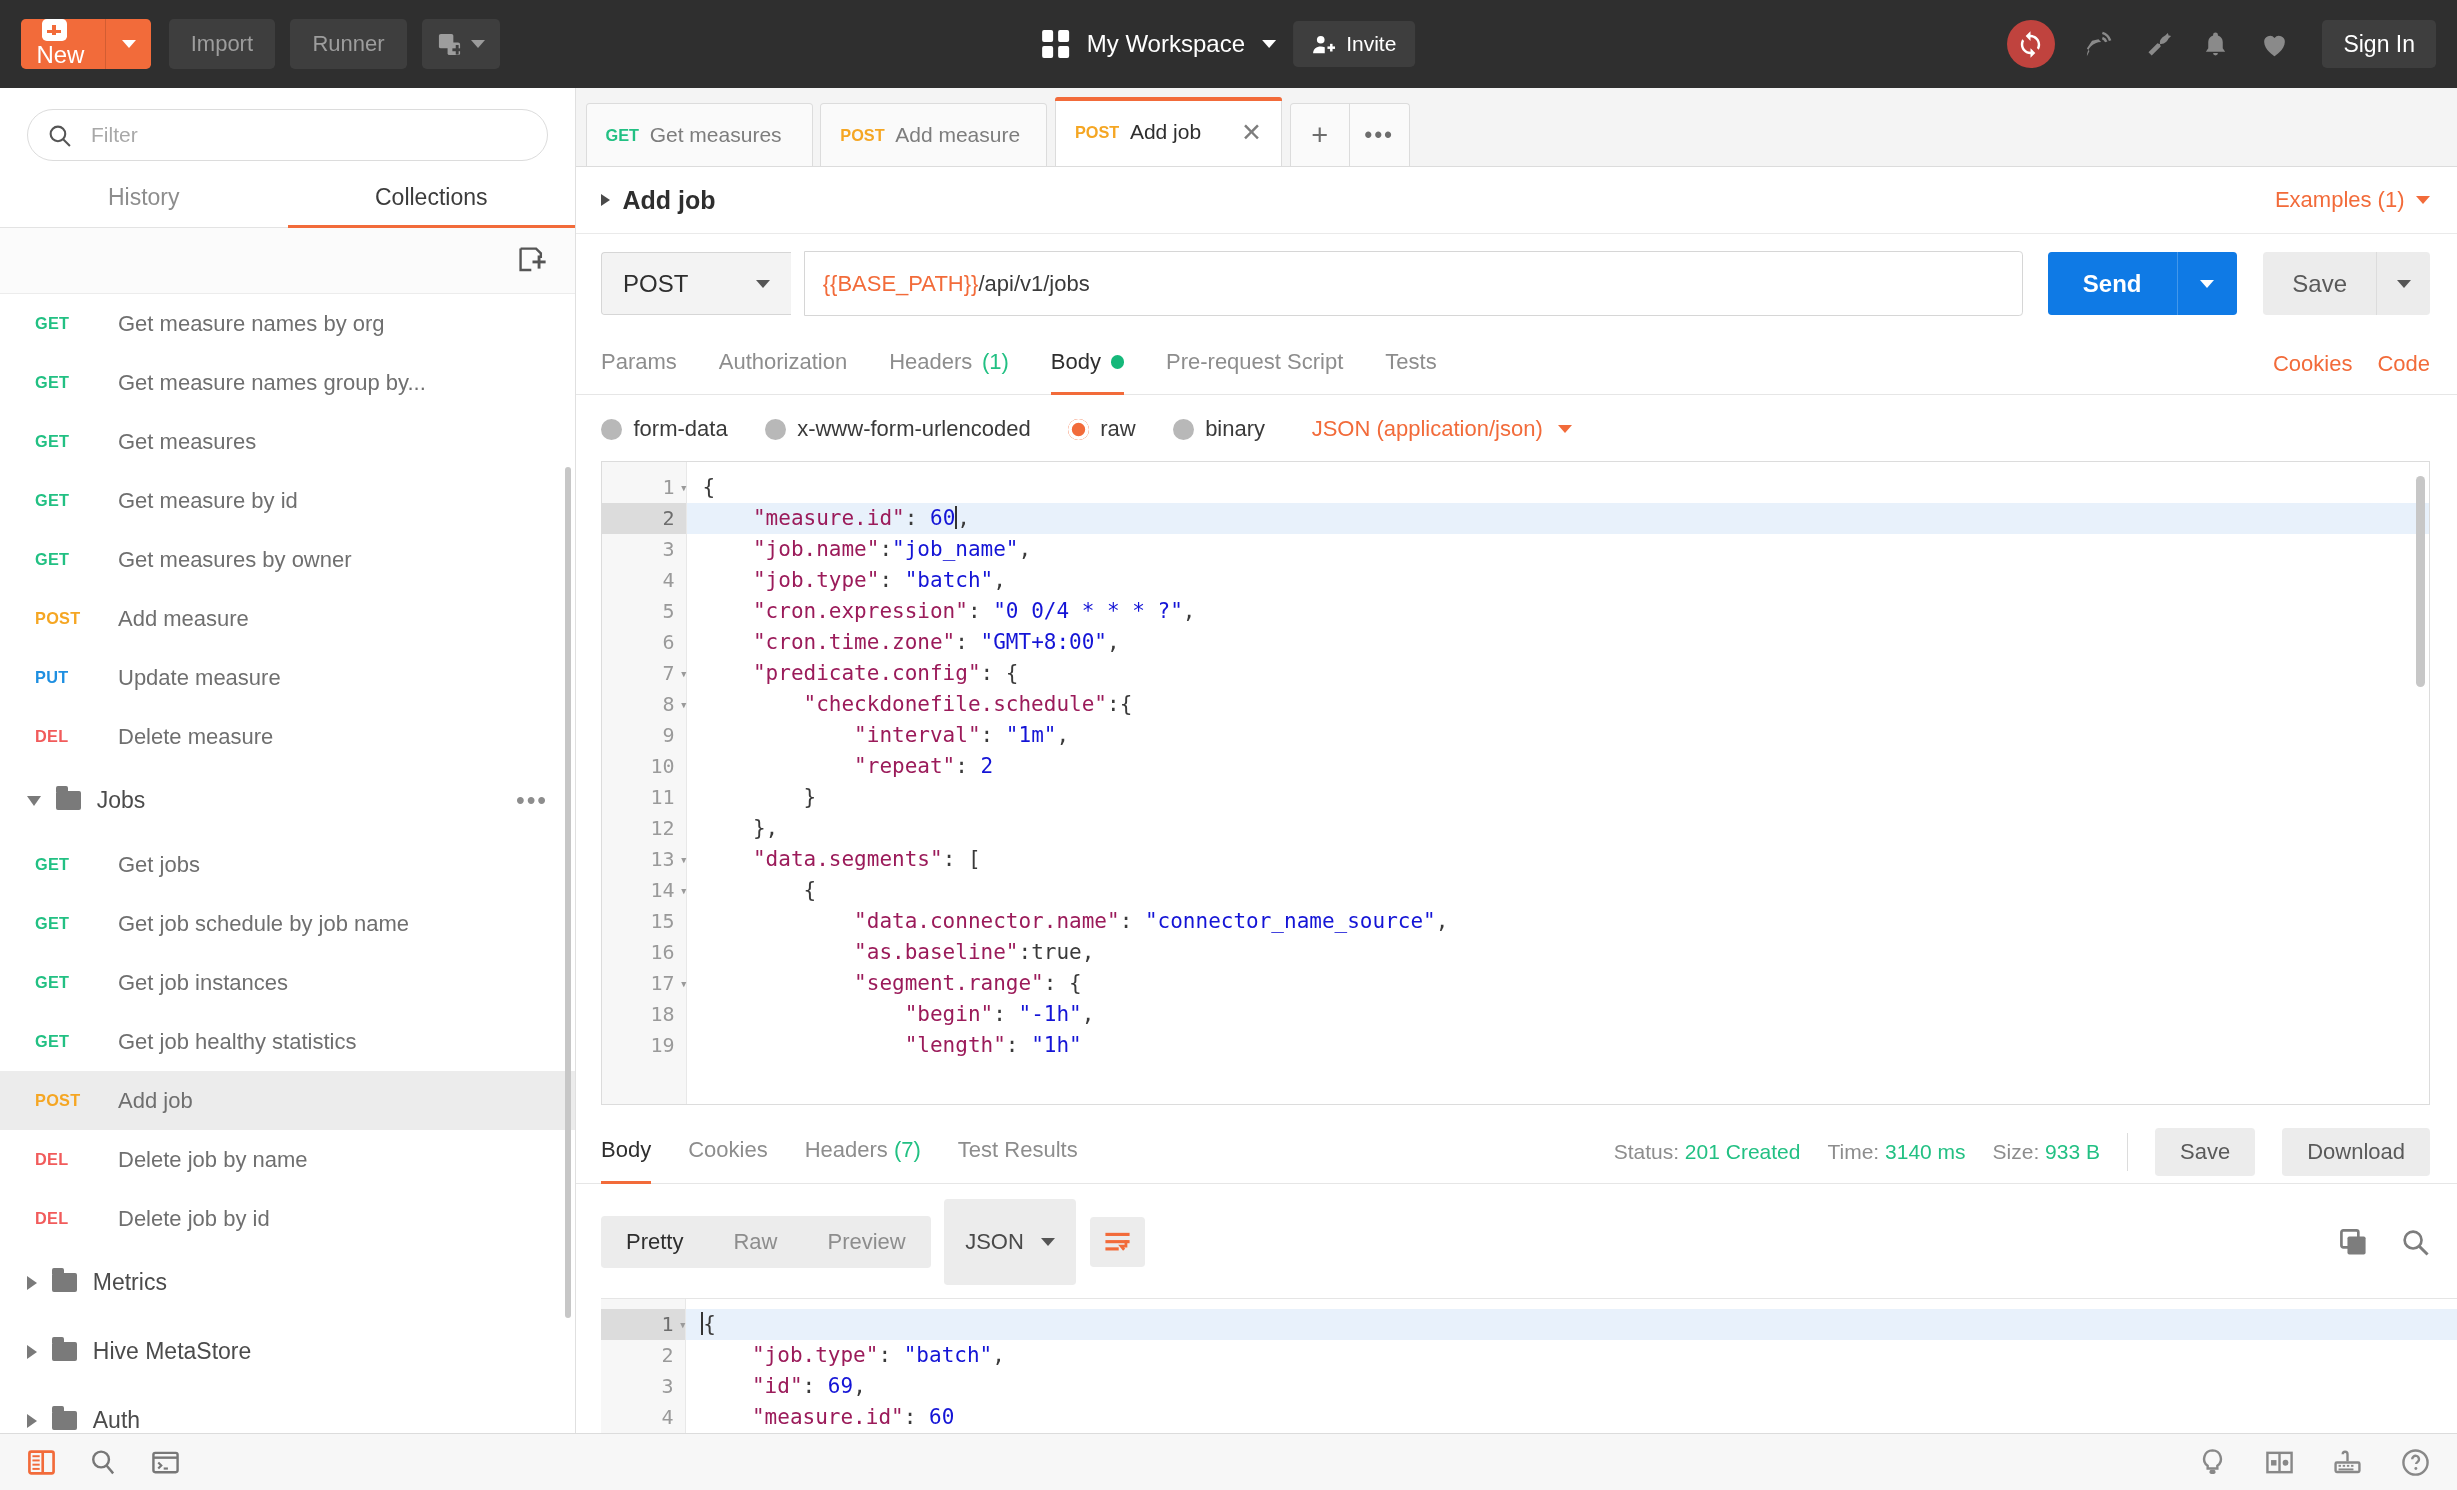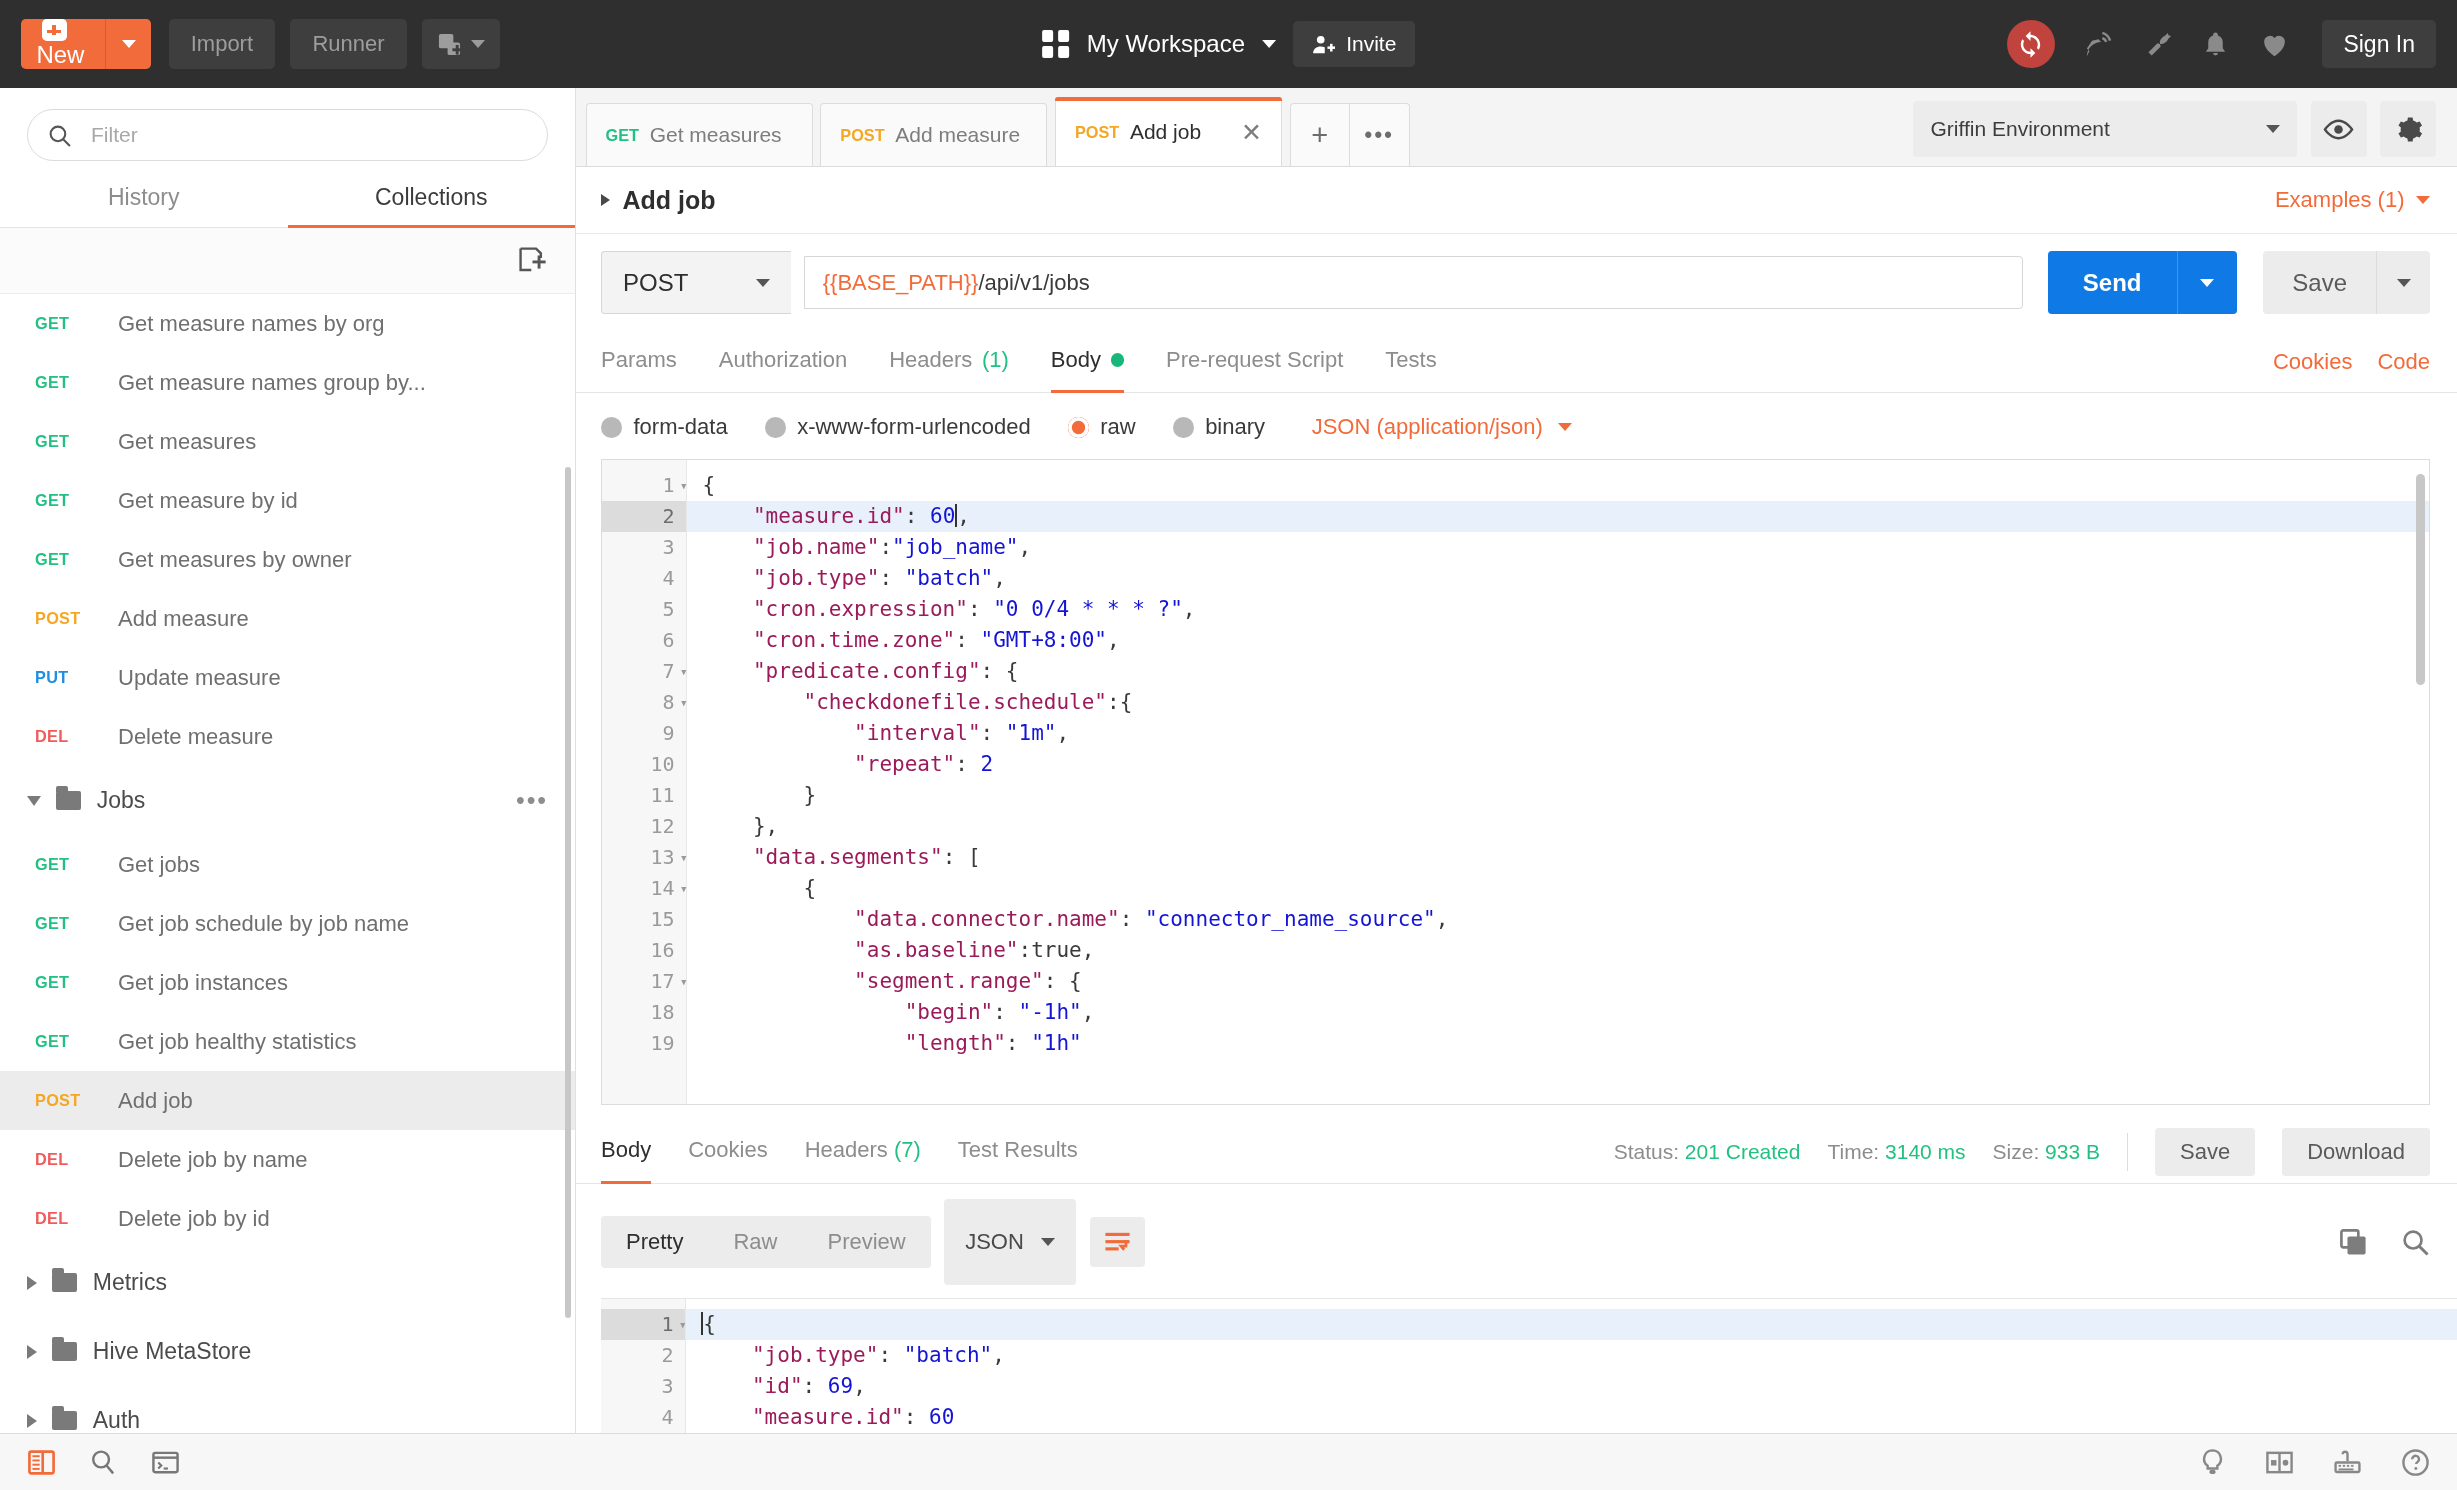--- a/index.html
+++ b/index.html
@@ -153,21 +153,21 @@
   .tri-sm { width:0;height:0;border-top:6.7px solid transparent;border-bottom:6.7px solid transparent;border-left:9.6px solid #4a4a4a; }
   .examples { margin-left:auto; color:#f26b3a; font-size:22px; display:flex;align-items:center;gap:11.5px;cursor:pointer; }
 
   .url-bar { display:flex; align-items:center; padding: 17.3px 27px 17.3px 25px; gap: 13.4px; }
   .method-sel {
     width: 190px; height: 63px; border:1px solid #d6d6d6; border-right:0; background:#f3f3f3;
     border-radius: 3.8px 0 0 3.8px; display:flex; align-items:center; justify-content:space-between;
     padding: 0 21px; font-size:24px; color:#2e2e2e; cursor:pointer;
   }
   .url-input {
-    flex:1; height:53px; border:1px solid #d6d6d6; background:#fff; border-radius: 0 3.8px 3.8px 0;
+    flex:1; height:65px; border:1px solid #d6d6d6; background:#fff; border-radius: 0 3.8px 3.8px 0;
     display:flex; align-items:center; padding: 0 17.3px; font-size:22px; overflow:hidden; white-space:nowrap;
   }
   .url-input .var { color:#f26b3a; }
   .url-input .rest { color:#3a3a3a; }
   .send-btn {
     height:63px; background:#0f7ae5; border-radius:3.8px; display:flex; align-items:center; color:#fff;
     font-size:24px; font-weight:bold; cursor:pointer; overflow:hidden; margin-left: 11.5px;
   }
   .send-btn .t { padding: 0 35px; }
   .send-btn .c { width:60px;height:100%;display:flex;align-items:center;justify-content:center;border-left:1px solid rgba(255,255,255,.22); }
@@ -458,37 +458,20 @@
           </div>
           <div class="rtab active">
             <span class="mm m post">POST</span>
             <span>Add job</span>
             <span class="tab-x">✕</span>
           </div>
         </div>
       <div class="tab-ctrl">
         <div class="b">+</div>
         <div class="b">•••</div>
-      </div>
-      <div class="env-area">
-        <div class="env-select">
-          <span>Griffin Environment</span>
-          <span class="caret-dn dark"></span>
-        </div>
-        <div class="env-ibtn">
-          <svg width="31" height="25" viewBox="0 0 32 24">
-            <path d="M16 3C8 3 2 12 2 12s6 9 14 9 14-9 14-9-6-9-14-9z" fill="none" stroke="#4a4a4a" stroke-width="2.4"></path>
-            <circle cx="16" cy="12" r="4.4" fill="#4a4a4a"></circle>
-          </svg>
-        </div>
-        <div class="env-ibtn">
-          <svg width="29" height="29" viewBox="0 0 24 24">
-            <path d="M12 8a4 4 0 100 8 4 4 0 000-8zm9.4 4c0-.6-.1-1.2-.2-1.7l2-1.6-2-3.4-2.4 1a7.6 7.6 0 00-3-1.7L15.4 2h-3.9l-.4 2.6a7.6 7.6 0 00-3 1.7l-2.4-1-2 3.4 2 1.6a7.8 7.8 0 000 3.4l-2 1.6 2 3.4 2.4-1a7.6 7.6 0 003 1.7l.4 2.6h3.9l.4-2.6a7.6 7.6 0 003-1.7l2.4 1 2-3.4-2-1.6c.1-.5.2-1.1.2-1.7z" fill="#4a4a4a"></path>
-          </svg>
-        </div>
       </div>
     </div>
 
     <div class="req-title-bar">
       <div class="req-title">
         <span class="tri-sm"></span>
         <span>Add job</span>
       </div>
       <div class="examples">
         <span>Examples (1)</span>

